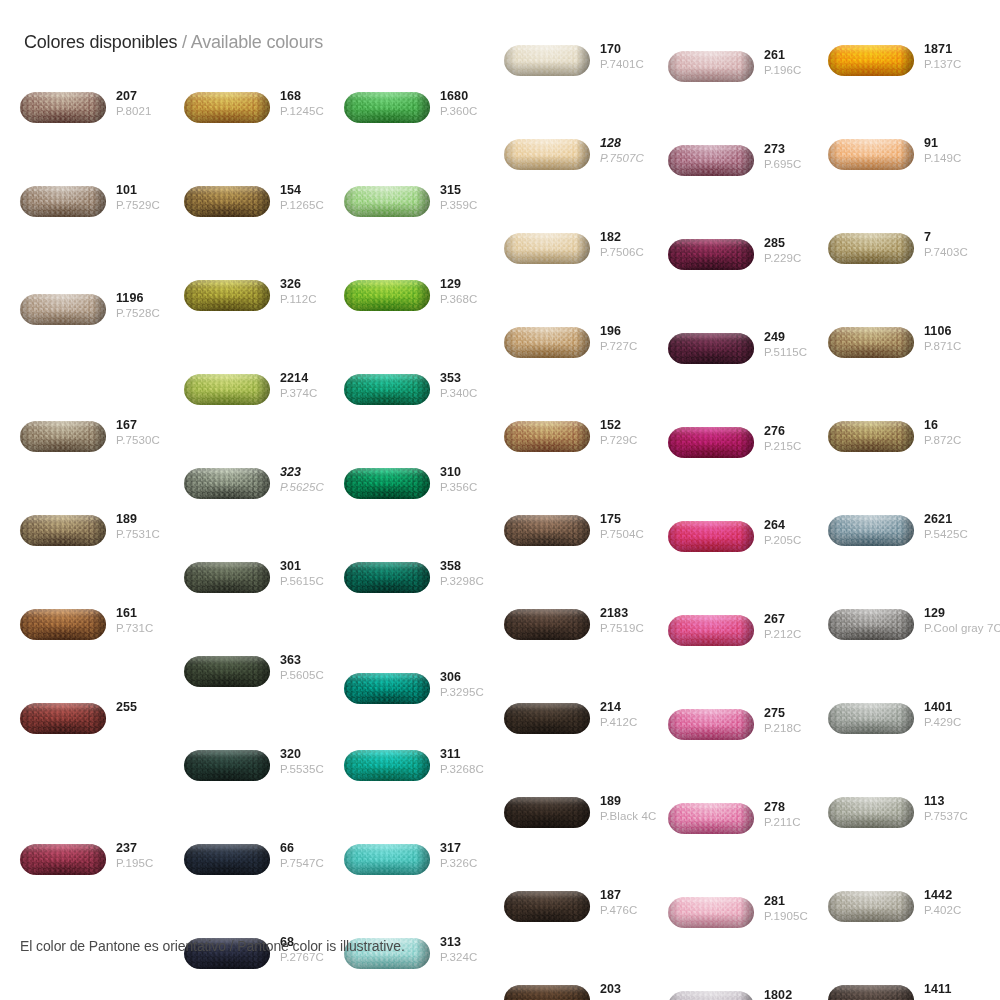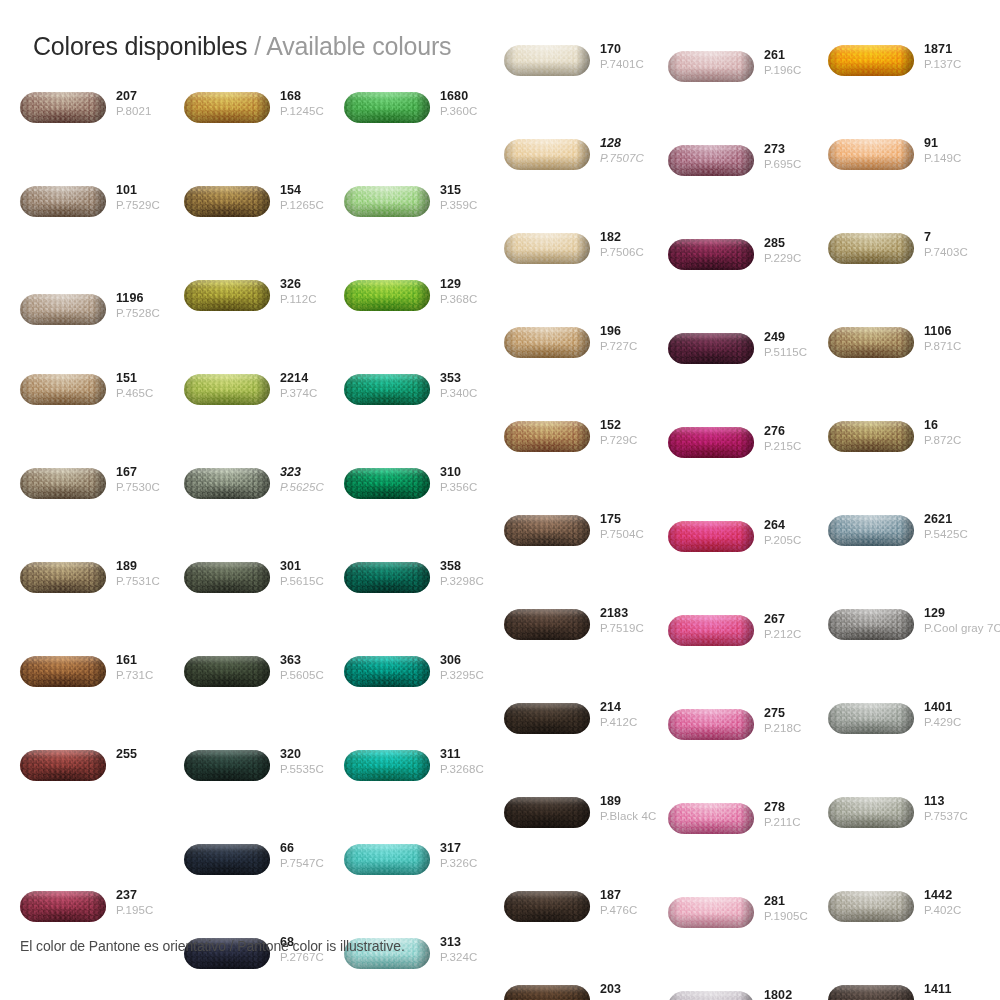--- a/index.html
+++ b/index.html
@@ -14,22 +14,22 @@
   #page {
     position: relative;
     width: 1000px; height: 1000px;
     overflow: hidden;
     background: #ffffff;
   }
 
   
   #header {
     position: absolute;
-    left: 33px; top: 32px;
-    font-size: 25px;
+    left: 24px; top: 32px;
+    font-size: 18px;
     letter-spacing: -0.2px;
     white-space: nowrap;
   }
   #header .t-es { color: #2b2b2b; font-weight: 400; }
   #header .t-sep { color: #9a9a9a; font-weight: 400; }
   #header .t-en { color: #9a9a9a; font-weight: 400; }
 
   
   #grid {
     position: absolute;
@@ -169,34 +169,20 @@
               <div class="shade"></div>
               <div class="capL"></div>
               <div class="cap"></div>
             </div>
           </div>
           <div class="labels">
             <div class="lab-code">1196</div>
             <div class="lab-pantone">P.7528C</div>
           </div>
         </div>
-        <div class="swatch-row" style="top: 141px;">
-          <div class="cord-wrap">
-            <div class="cord" style="background: rgb(184, 155, 120);">
-              <div class="tex"></div>
-              <div class="shade"></div>
-              <div class="capL"></div>
-              <div class="cap"></div>
-            </div>
-          </div>
-          <div class="labels">
-            <div class="lab-code">151</div>
-            <div class="lab-pantone">P.465C</div>
-          </div>
-        </div>
         <div class="swatch-row" style="top: 188px;">
           <div class="cord-wrap">
             <div class="cord" style="background: rgb(154, 138, 114);">
               <div class="tex"></div>
               <div class="shade"></div>
               <div class="capL"></div>
               <div class="cap"></div>
             </div>
           </div>
           <div class="labels">
@@ -481,21 +467,21 @@
               <div class="shade"></div>
               <div class="capL"></div>
               <div class="cap"></div>
             </div>
           </div>
           <div class="labels">
             <div class="lab-code">358</div>
             <div class="lab-pantone">P.3298C</div>
           </div>
         </div>
-        <div class="swatch-row" style="top: 282px;">
+        <div class="swatch-row" style="top: 299px;">
           <div class="cord-wrap">
             <div class="cord" style="background: rgb(2, 133, 115);">
               <div class="tex"></div>
               <div class="shade"></div>
               <div class="capL"></div>
               <div class="cap"></div>
             </div>
           </div>
           <div class="labels">
             <div class="lab-code">306</div>

